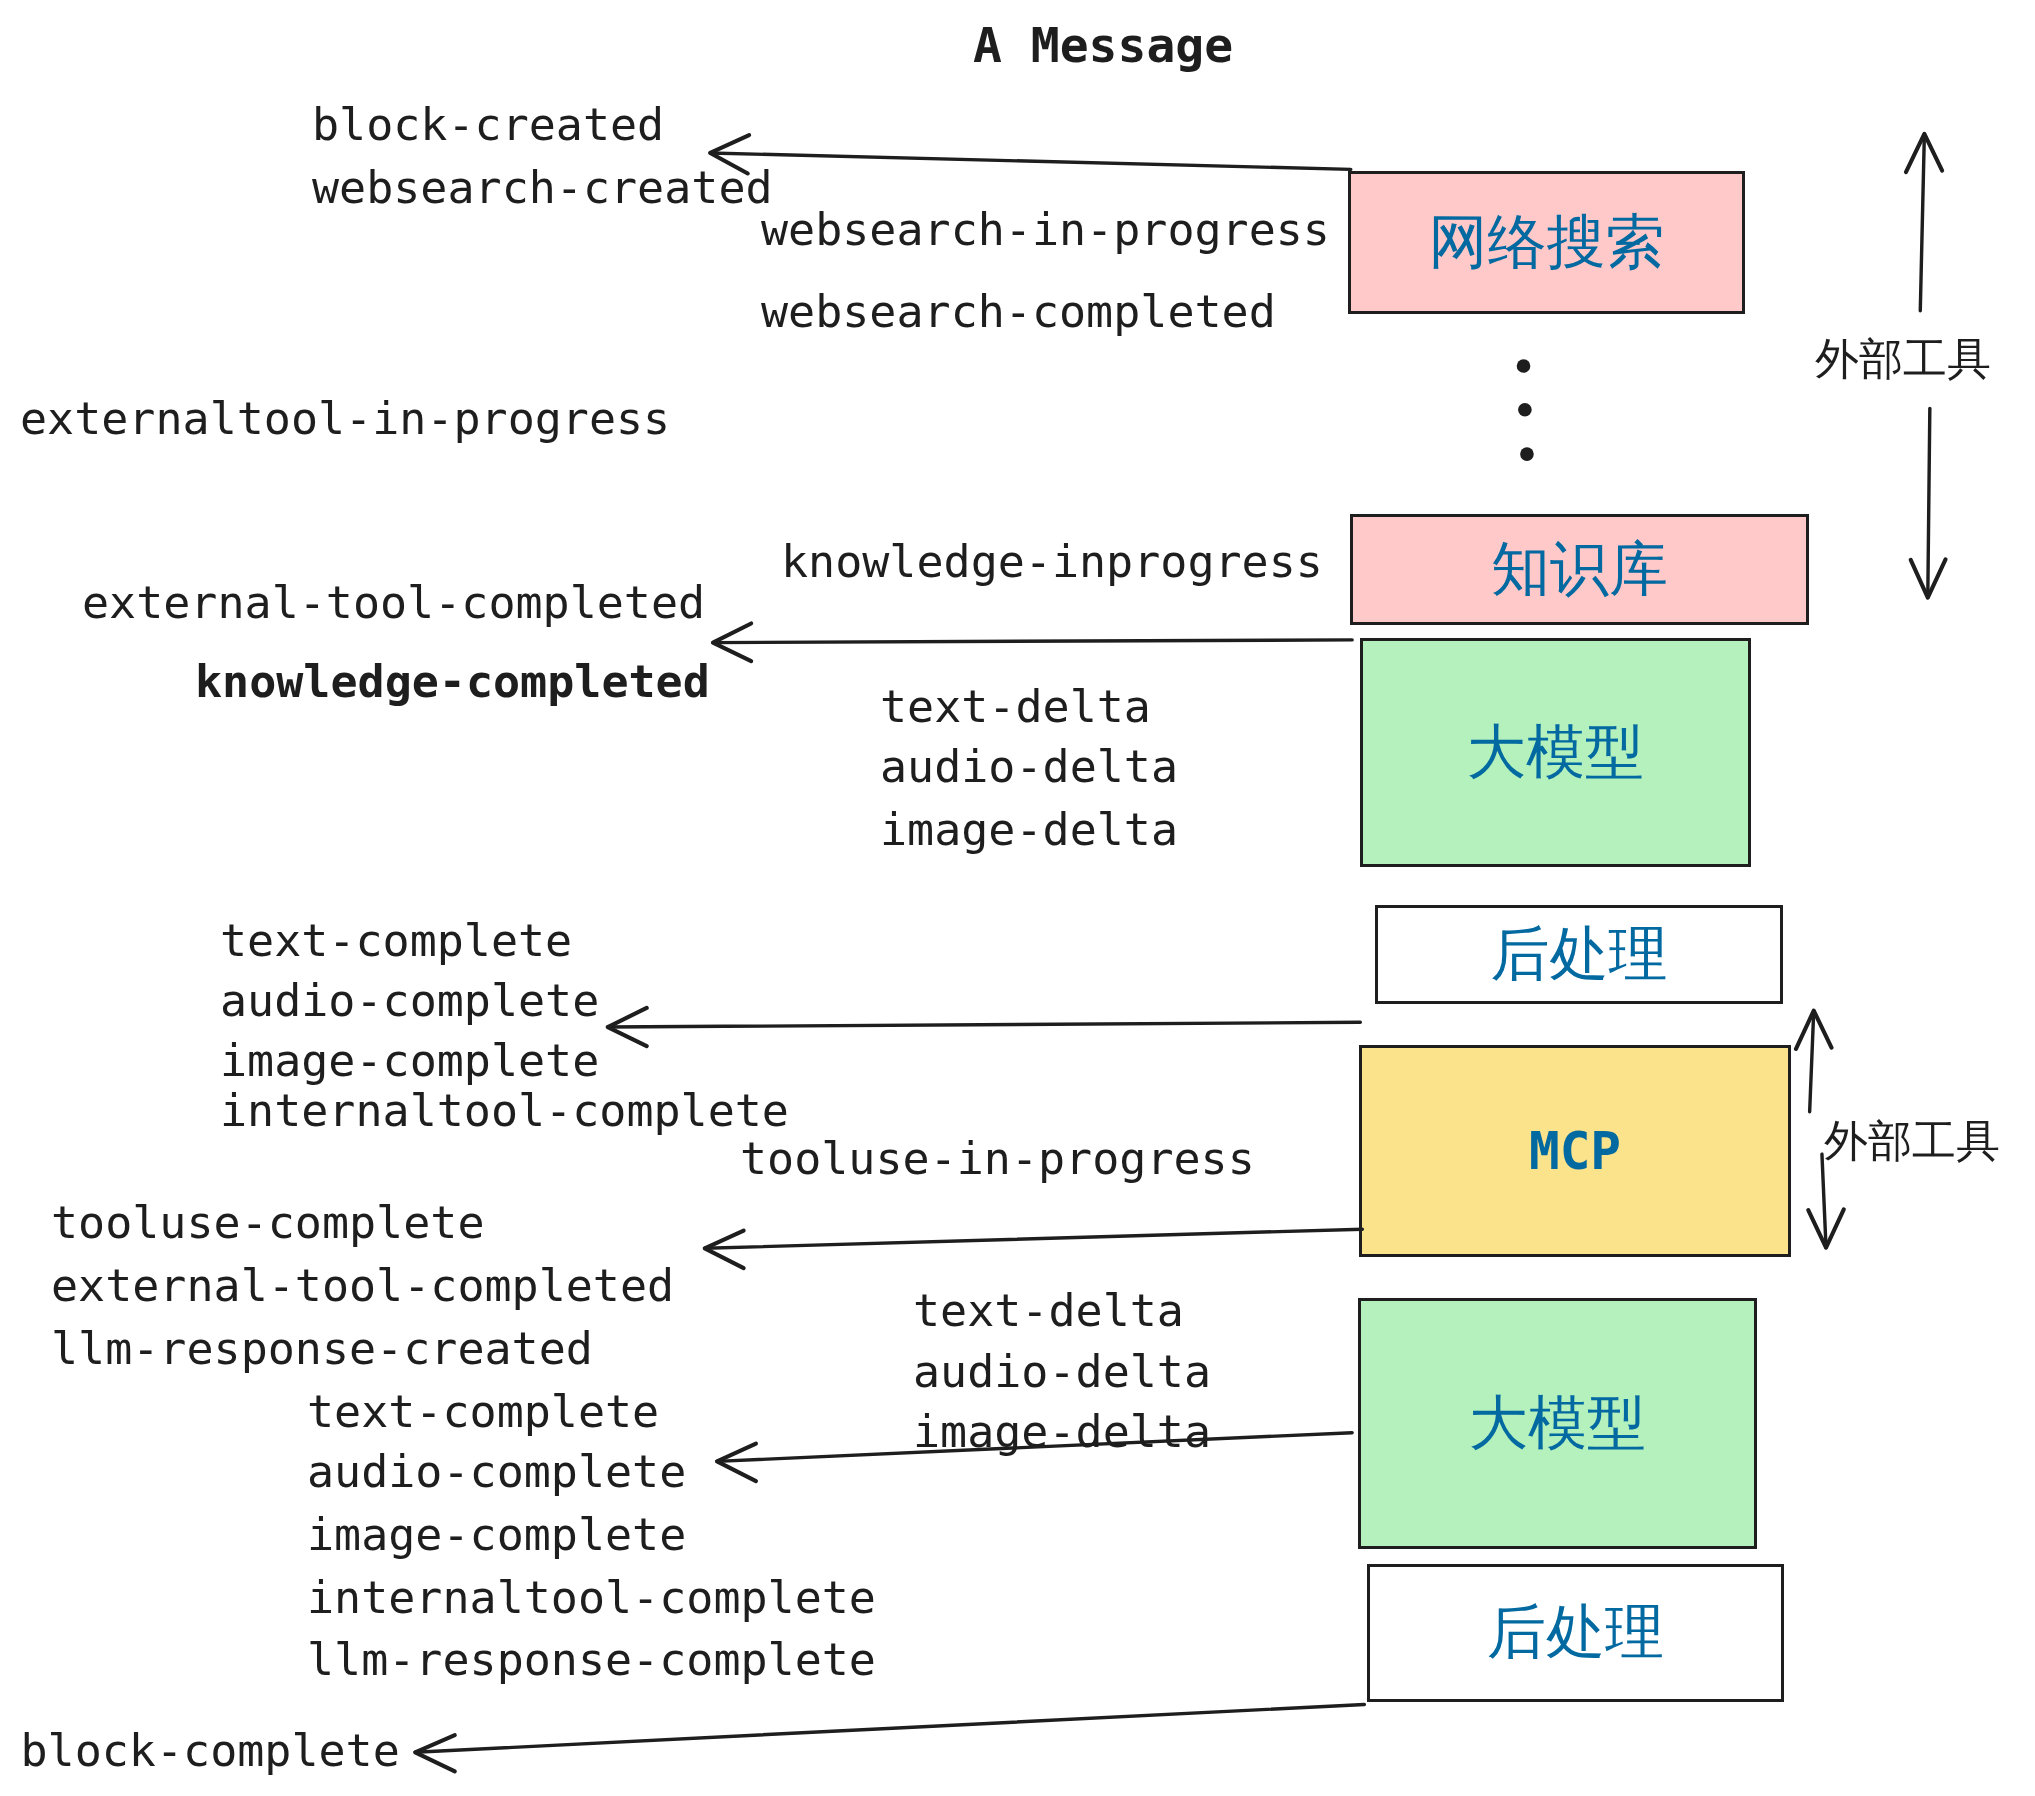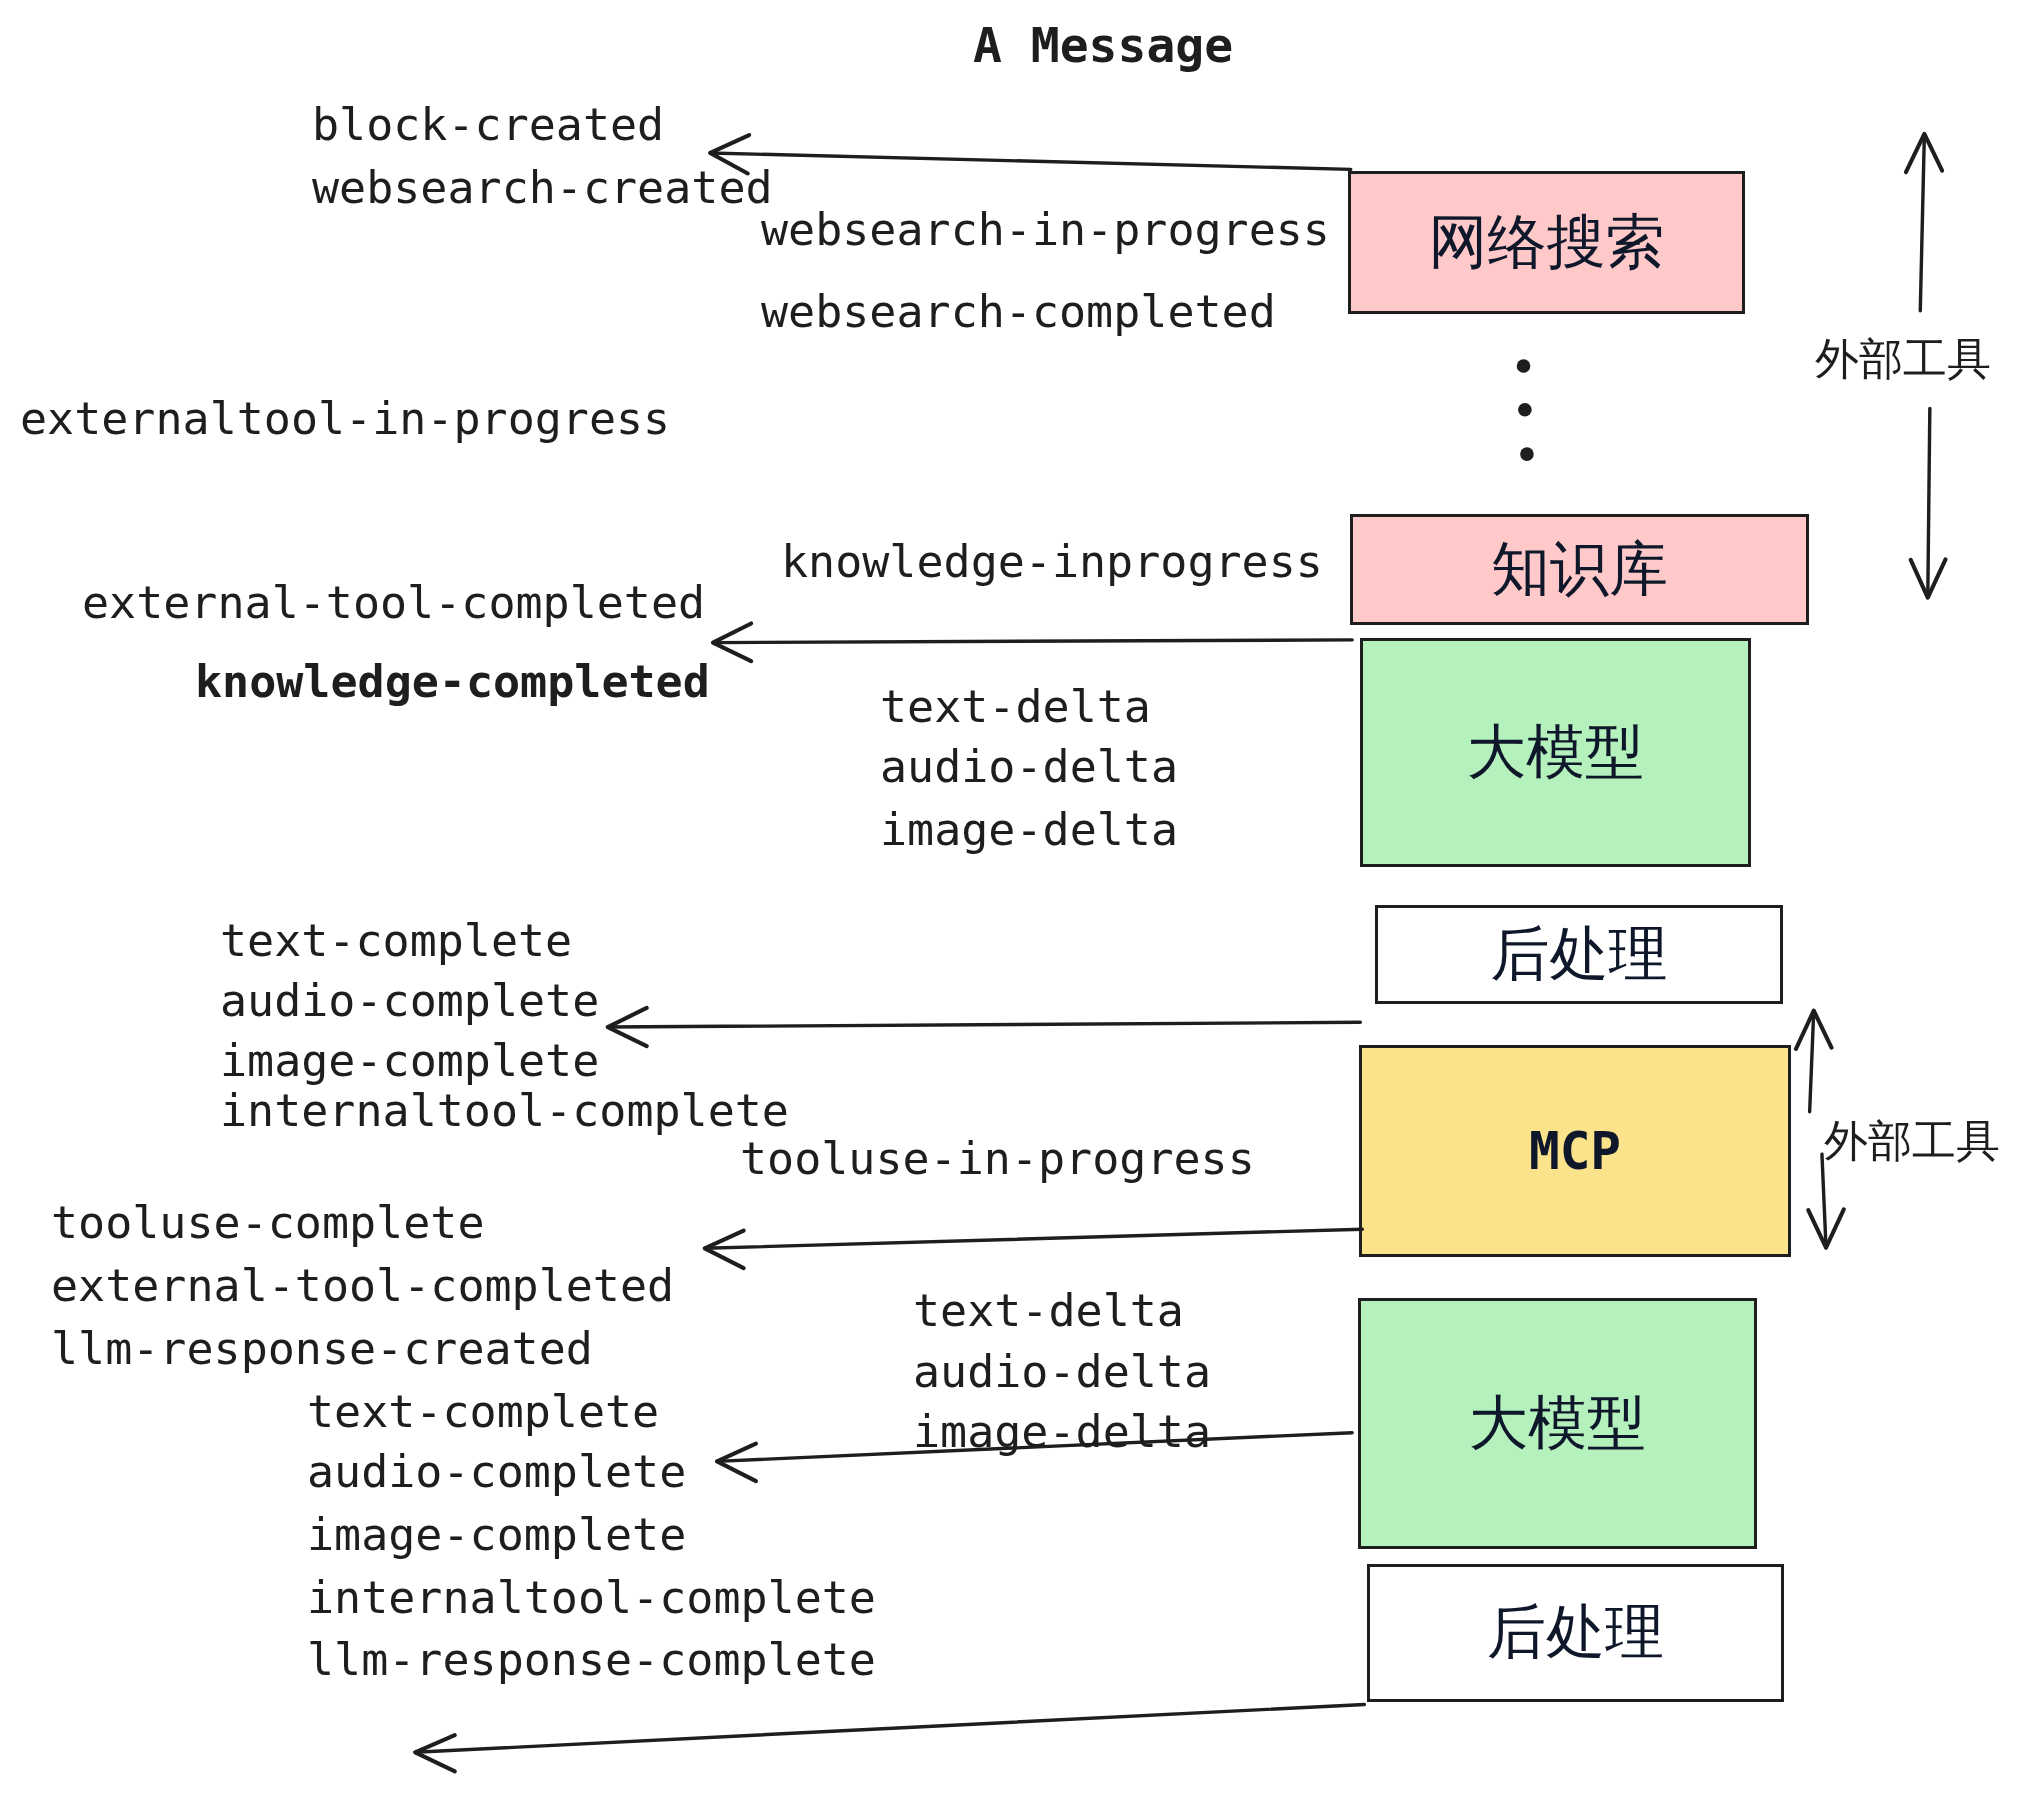--- a/index.html
+++ b/index.html
@@ -23,21 +23,21 @@
     font-size:48px;
     font-weight:bold;
     white-space:nowrap;
   }
   .box{
     position:absolute;
     border:3.4px solid #1e1e1e;
     display:flex;align-items:center;justify-content:center;
     font-family:"DejaVu Sans", sans-serif;
     font-size:59px;
-    color:#0f172a;
+    color:#0369a1;
     box-sizing:border-box;
   }
   .box.mcp-text{
     font-family:"DejaVu Sans Mono", monospace;
     font-size:51px;
     font-weight:bold;
   }
   .cjk-note{
     position:absolute;
     font-family:"DejaVu Sans", sans-serif;
@@ -77,20 +77,21 @@
   <div class="ev" style="left:51px;top:1262px;">external-tool-completed</div>
   <div class="ev" style="left:51px;top:1325px;">llm-response-created</div>
   <div class="ev" style="left:913px;top:1287px;">text-delta</div>
   <div class="ev" style="left:913px;top:1348px;">audio-delta</div>
   <div class="ev" style="left:913px;top:1408px;">image-delta</div>
   <div class="ev" style="left:307px;top:1388px;">text-complete</div>
   <div class="ev" style="left:307px;top:1448px;">audio-complete</div>
   <div class="ev" style="left:307px;top:1511px;">image-complete</div>
   <div class="ev" style="left:307px;top:1574px;">internaltool-complete</div>
   <div class="ev" style="left:307px;top:1636px;">llm-response-complete</div>
+  <div class="ev" style="left:20.5px;top:1727px;">block-complete</div>
 
   <div class="box" style="left:1348px;top:171px;width:397px;height:143px;background:#ffc9c9;">网络搜索</div>
   <div class="box" style="left:1350px;top:514px;width:459px;height:111px;background:#ffc9c9;">知识库</div>
   <div class="box" style="left:1360px;top:638px;width:391px;height:229px;background:#b4f1bd;">大模型</div>
   <div class="box" style="left:1375px;top:905px;width:408px;height:99px;background:#ffffff;">后处理</div>
   <div class="box mcp-text" style="left:1359px;top:1045px;width:432px;height:212px;background:#fbe38b;">MCP</div>
   <div class="box" style="left:1358px;top:1298px;width:399px;height:251px;background:#b4f1bd;">大模型</div>
   <div class="box" style="left:1367px;top:1564px;width:417px;height:138px;background:#ffffff;">后处理</div>
 
   <div class="cjk-note" style="left:1815px;top:330px;">外部工具</div>

